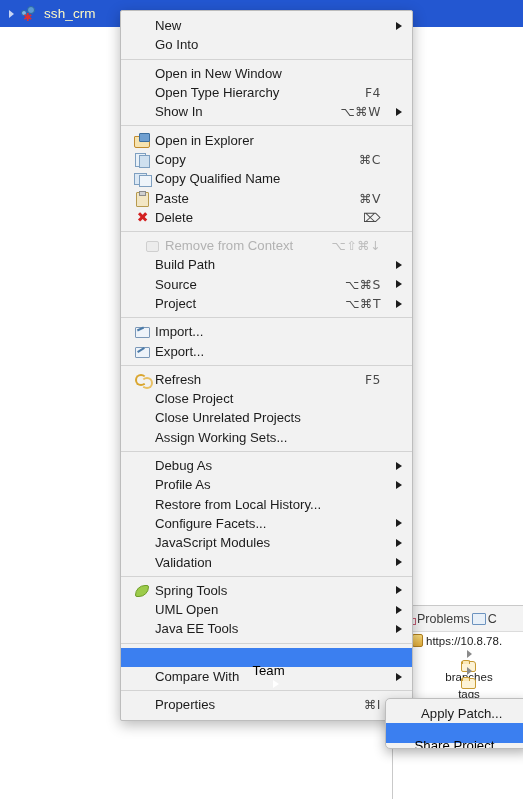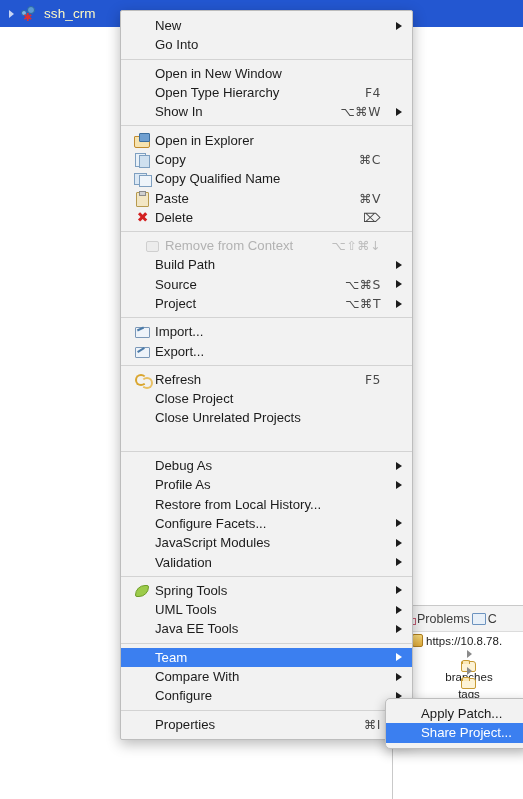--- a/index.html
+++ b/index.html
@@ -159,21 +159,21 @@
   .mi {
     display: flex; align-items: center;
     height: 19.3px;
     padding: 0 9px 0 13px;
     position: relative;
     font-size: 13.2px;
     color: #1c1c1c;
     white-space: nowrap;
   }
   .mi.disabled { color: #b2b2b2; padding-left: 23px; }
-  .mi.selected { background: #3b7ff0; color: #ffffff; }
+  .mi.selected { background: #3b7ff0; color: #000000; flex-direction: column; }
   .mi .mi-icon {
     width: 17px; height: 15px; flex: none; margin-right: 4px;
     position: relative;
   }
   .mi .mi-icon.blank { background: none; }
   .mi .mi-text { flex: 1 1 auto; }
   .mi .mi-key {
     font-size: 12.4px; color: #4a4a4a;
     font-family: "DejaVu Sans", sans-serif;
     margin-left: 12px; letter-spacing: .5px;
@@ -434,20 +434,21 @@
       <span class="mi-text">Close Project</span>
       <span class="submenu-arrow none"></span>
     </div>
     <div class="mi">
       <span class="mi-icon blank"></span>
       <span class="mi-text">Close Unrelated Projects</span>
       <span class="submenu-arrow none"></span>
     </div>
     <div class="mi">
       <span class="mi-icon blank"></span>
+      <span class="mi-text">Assign Working Sets...</span>
       <span class="submenu-arrow none"></span>
     </div>
     <div class="sep"></div>
     <div class="mi">
       <span class="mi-icon blank"></span>
       <span class="mi-text">Debug As</span>
       <span class="submenu-arrow"></span>
     </div>
     <div class="mi">
       <span class="mi-icon blank"></span>
@@ -475,42 +476,37 @@
       <span class="submenu-arrow"></span>
     </div>
     <div class="sep"></div>
     <div class="mi">
       <span class="mi-icon ic-spring"></span>
       <span class="mi-text">Spring Tools</span>
       <span class="submenu-arrow"></span>
     </div>
     <div class="mi">
       <span class="mi-icon blank"></span>
-      <span class="mi-text">UML Tools</span>
+      <span class="mi-text">UML Open</span>
       <span class="submenu-arrow"></span>
     </div>
     <div class="mi">
       <span class="mi-icon blank"></span>
       <span class="mi-text">Java EE Tools</span>
       <span class="submenu-arrow"></span>
     </div>
     <div class="sep"></div>
     <div class="mi selected">
       <span class="mi-icon blank"></span>
       <span class="mi-text">Team</span>
       <span class="submenu-arrow"></span>
     </div>
     <div class="mi">
       <span class="mi-icon blank"></span>
       <span class="mi-text">Compare With</span>
-      <span class="submenu-arrow"></span>
-    </div>
-    <div class="mi">
-      <span class="mi-icon blank"></span>
-      <span class="mi-text">Configure</span>
       <span class="submenu-arrow"></span>
     </div>
     <div class="sep"></div>
     <div class="mi">
       <span class="mi-icon blank"></span>
       <span class="mi-text">Properties</span>
       <span class="mi-key">⌘I</span>
       <span class="submenu-arrow none"></span>
     </div>
   </div>

